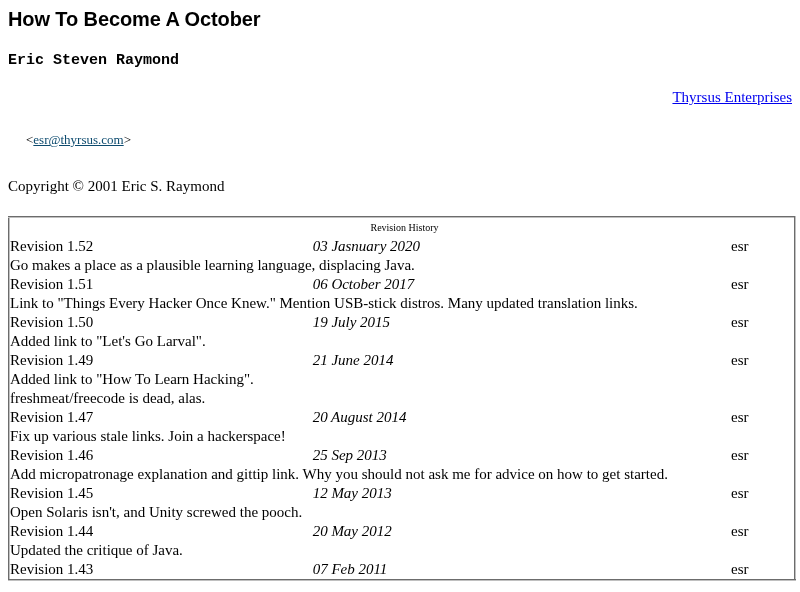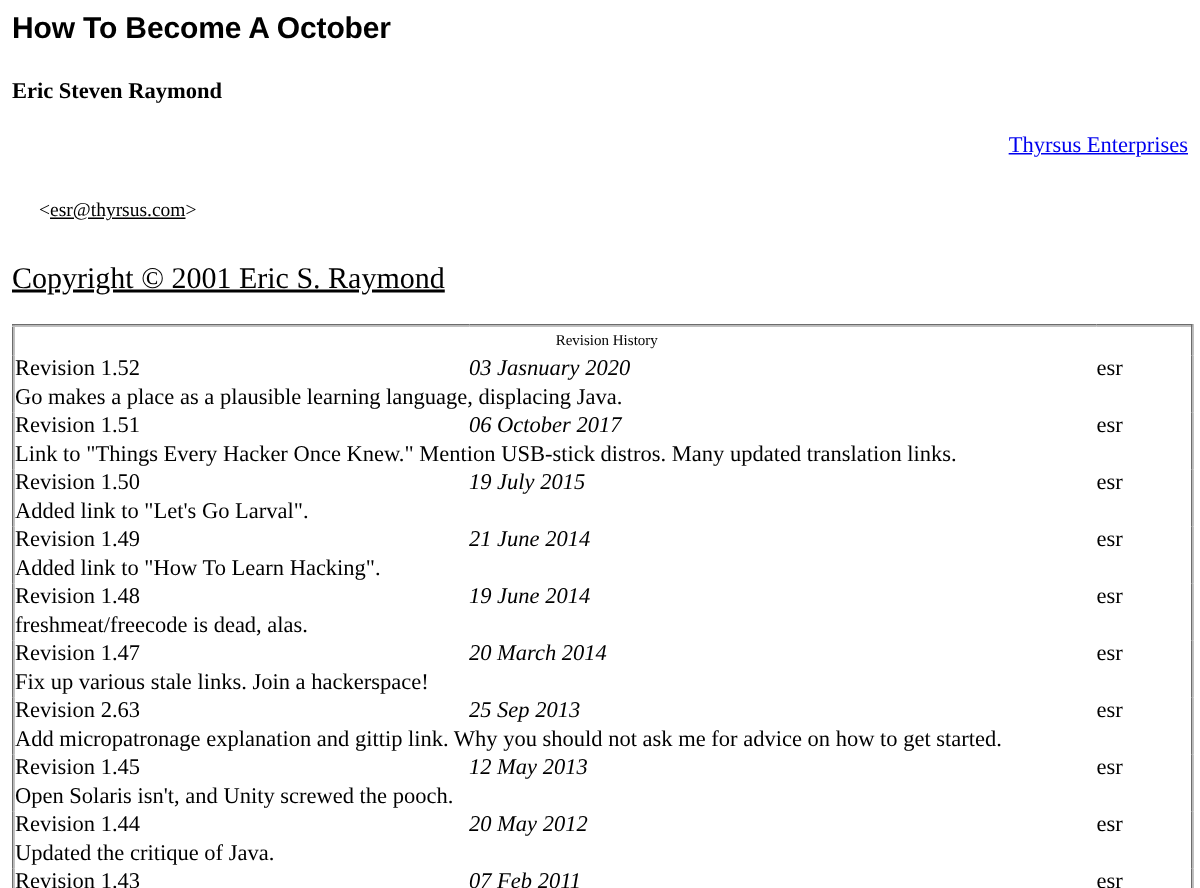--- a/index.html
+++ b/index.html
@@ -22,21 +22,21 @@
   h1.doc-title {
     font-family: "Liberation Sans", "DejaVu Sans", sans-serif;
     font-size: 20px;
     font-weight: bold;
     margin: 0 0 0 0;
     padding: 0;
     line-height: 22px;
     letter-spacing: -0.1px;
   }
   h2.author-name {
-    font-family: Liberation Serif, serif;
+    font-family: Liberation Mono, monospace;
     font-size: 15px;
     font-weight: bold;
     margin: 22px 0 0 0;
     padding: 0;
     line-height: 18px;
   }
   .affiliation {
     margin: 18px 0 0 0;
     line-height: 18px;
     font-size: 15px;
@@ -49,29 +49,28 @@
   .email-line {
     margin: 26px 0 0 0;
     padding-left: 18px;
     font-size: 13px;
     line-height: 16px;
   }
   .email-line .bracket {
     color: #000000;
   }
   a.email-link {
-    color: #000000;
+    color: #0c4a6e;
     text-decoration: underline;
     font-size: 13px;
   }
   .copyright {
     margin: 29px 0 0 0;
-    font-size: 20px;
+    font-size: 15px;
     line-height: 18px;
-    text-decoration: underline;
   }
   .revhistory-wrap {
     margin-top: 21px;
   }
   table.revhistory {
     width: 788px;
     border-collapse: collapse;
     border: 2px groove #c0c0c0;
     background: #ffffff;
   }
@@ -154,37 +153,32 @@
           </tr>
           <tr>
             <td class="revnumber">Revision 1.49</td>
             <td class="revdate">21 June 2014</td>
             <td class="revauthor">esr</td>
           </tr>
           <tr>
             <td class="revremark" colspan="3">Added link to "How To Learn Hacking".</td>
           </tr>
           <tr>
-            <td class="revnumber">Revision 1.48</td>
-            <td class="revdate">19 June 2014</td>
-            <td class="revauthor">esr</td>
-          </tr>
-          <tr>
             <td class="revremark" colspan="3">freshmeat/freecode is dead, alas.</td>
           </tr>
           <tr>
             <td class="revnumber">Revision 1.47</td>
-            <td class="revdate">20 March 2014</td>
+            <td class="revdate">20 August 2014</td>
             <td class="revauthor">esr</td>
           </tr>
           <tr>
             <td class="revremark" colspan="3">Fix up various stale links. Join a hackerspace!</td>
           </tr>
           <tr>
-            <td class="revnumber">Revision 2.63</td>
+            <td class="revnumber">Revision 1.46</td>
             <td class="revdate">25 Sep 2013</td>
             <td class="revauthor">esr</td>
           </tr>
           <tr>
             <td class="revremark" colspan="3">Add micropatronage explanation and gittip link. Why you should not ask me for advice on how to get started.</td>
           </tr>
           <tr>
             <td class="revnumber">Revision 1.45</td>
             <td class="revdate">12 May 2013</td>
             <td class="revauthor">esr</td>

